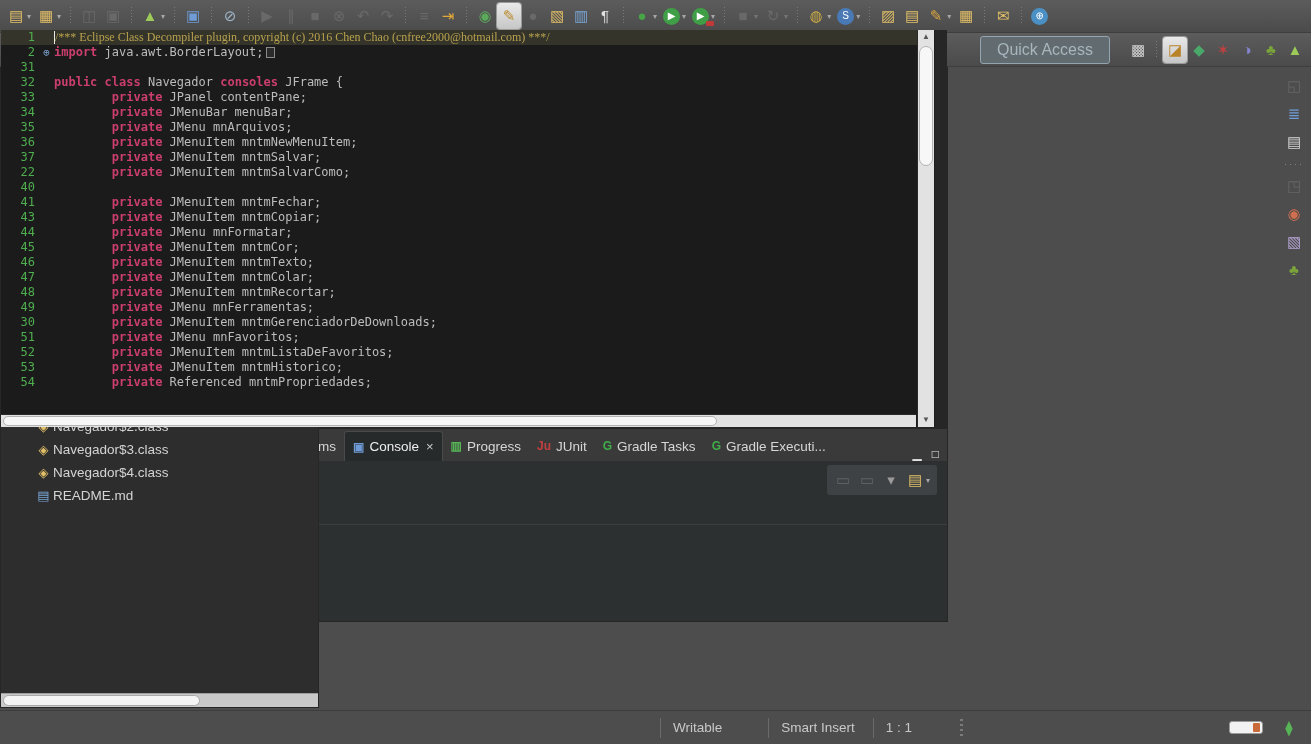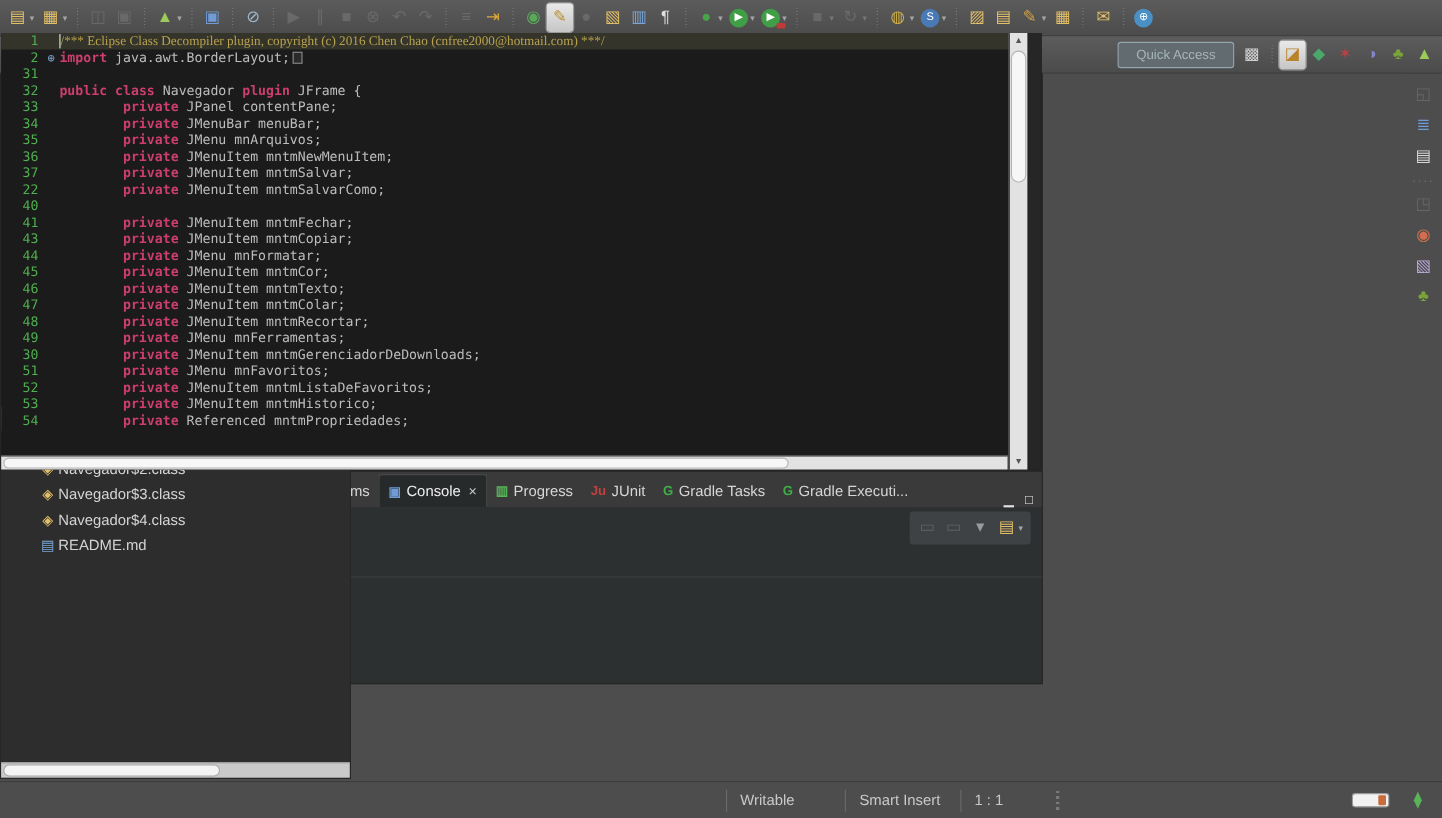--- a/index.html
+++ b/index.html
@@ -22,21 +22,21 @@
   .tb.act { background:linear-gradient(#e9e9e9,#c6c6c6); box-shadow:0 0 0 1px #9a9a9a; }
   .tb .dd { font-size:8px; color:#a5a5a5; margin-left:2px; }
   .tb.dis .dd { color:#767676; }
   .tb { position:relative; }
   .tb .bdg { position:absolute; right:4px; bottom:3px; width:8px; height:5px; border-radius:1px; }
   .tsep { width:7px; height:24px; margin:0 3px;
           background-image:repeating-linear-gradient(#7a7a7a 0 1px, transparent 1px 3px);
           background-size:1px 18px; background-position:3px 3px; background-repeat:no-repeat; }
   .spacer { flex:1; }
   #quick-access { background:#626b70; border:1px solid #95a5b0; border-radius:3px;
-                  color:#a7b5bd; padding:4px 16px; font-size:12px; margin-right:4px; }
+                  color:#a7b5bd; padding:4px 16px; font-size:16px; margin-right:16px; }
   
   .panel { position:absolute; background:#2d2d2d; border:1px solid #262626; }
   #sidebar { left:0; top:71px; width:319px; height:637px; display:flex; flex-direction:column; }
   .tabbar { display:flex; align-items:flex-end; background:#383838; height:30px; padding-left:2px; }
   .vtab { display:flex; align-items:center; gap:5px; height:28px; padding:0 9px;
           background:#2d2d2d; border:1px solid #454545; border-bottom:none;
           border-radius:3px 3px 0 0; color:#d9d9d9; font-size:13.5px; }
   .vtab .ticon { font-size:13px; }
   .vtab .tclose { color:#bdbdbd; font-size:13px; margin-left:3px; }
   .winctl { margin-left:auto; display:flex; gap:10px; padding-right:8px; color:#e3e3e3; align-items:center; }
@@ -440,21 +440,21 @@
       <span class="winctl">
         <span>▁</span>
         <span>□</span>
       </span>
     </div>
     <div id="edbody">
       <div id="gutter-code">
           <div class="cl hl"><span class="ln">1</span><span class="fold"></span><span class="src"><span class="cursor"></span><span class="t-c">/*** Eclipse Class Decompiler plugin, copyright (c) 2016 Chen Chao (cnfree2000@hotmail.com) ***/</span></span></div>
           <div class="cl"><span class="ln">2</span><span class="fold">⊕</span><span class="src"><span class="t-k">import</span><span class="t-p"> java.awt.BorderLayout;</span><span class="t-x"></span></span></div>
           <div class="cl"><span class="ln">31</span><span class="fold"></span><span class="src"></span></div>
-          <div class="cl"><span class="ln">32</span><span class="fold"></span><span class="src"><span class="t-k">public</span><span class="t-p"> </span><span class="t-k">class</span><span class="t-p"> Navegador </span><span class="t-k">plugin</span><span class="t-p"> JFrame {</span></span></div>
+          <div class="cl"><span class="ln">32</span><span class="fold"></span><span class="src"><span class="t-k">public</span><span class="t-p"> </span><span class="t-k">class</span><span class="t-p"> Navegador </span><span class="t-k">consoles</span><span class="t-p"> JFrame {</span></span></div>
           <div class="cl"><span class="ln">33</span><span class="fold"></span><span class="src"><span class="t-p">        </span><span class="t-k">private</span><span class="t-p"> JPanel contentPane;</span></span></div>
           <div class="cl"><span class="ln">34</span><span class="fold"></span><span class="src"><span class="t-p">        </span><span class="t-k">private</span><span class="t-p"> JMenuBar menuBar;</span></span></div>
           <div class="cl"><span class="ln">35</span><span class="fold"></span><span class="src"><span class="t-p">        </span><span class="t-k">private</span><span class="t-p"> JMenu mnArquivos;</span></span></div>
           <div class="cl"><span class="ln">36</span><span class="fold"></span><span class="src"><span class="t-p">        </span><span class="t-k">private</span><span class="t-p"> JMenuItem mntmNewMenuItem;</span></span></div>
           <div class="cl"><span class="ln">37</span><span class="fold"></span><span class="src"><span class="t-p">        </span><span class="t-k">private</span><span class="t-p"> JMenuItem mntmSalvar;</span></span></div>
           <div class="cl"><span class="ln">22</span><span class="fold"></span><span class="src"><span class="t-p">        </span><span class="t-k">private</span><span class="t-p"> JMenuItem mntmSalvarComo;</span></span></div>
           <div class="cl"><span class="ln">40</span><span class="fold"></span></div>
           <div class="cl"><span class="ln">41</span><span class="fold"></span><span class="src"><span class="t-p">        </span><span class="t-k">private</span><span class="t-p"> JMenuItem mntmFechar;</span></span></div>
           <div class="cl"><span class="ln">43</span><span class="fold"></span><span class="src"><span class="t-p">        </span><span class="t-k">private</span><span class="t-p"> JMenuItem mntmCopiar;</span></span></div>
           <div class="cl"><span class="ln">44</span><span class="fold"></span><span class="src"><span class="t-p">        </span><span class="t-k">private</span><span class="t-p"> JMenu mnFormatar;</span></span></div>

